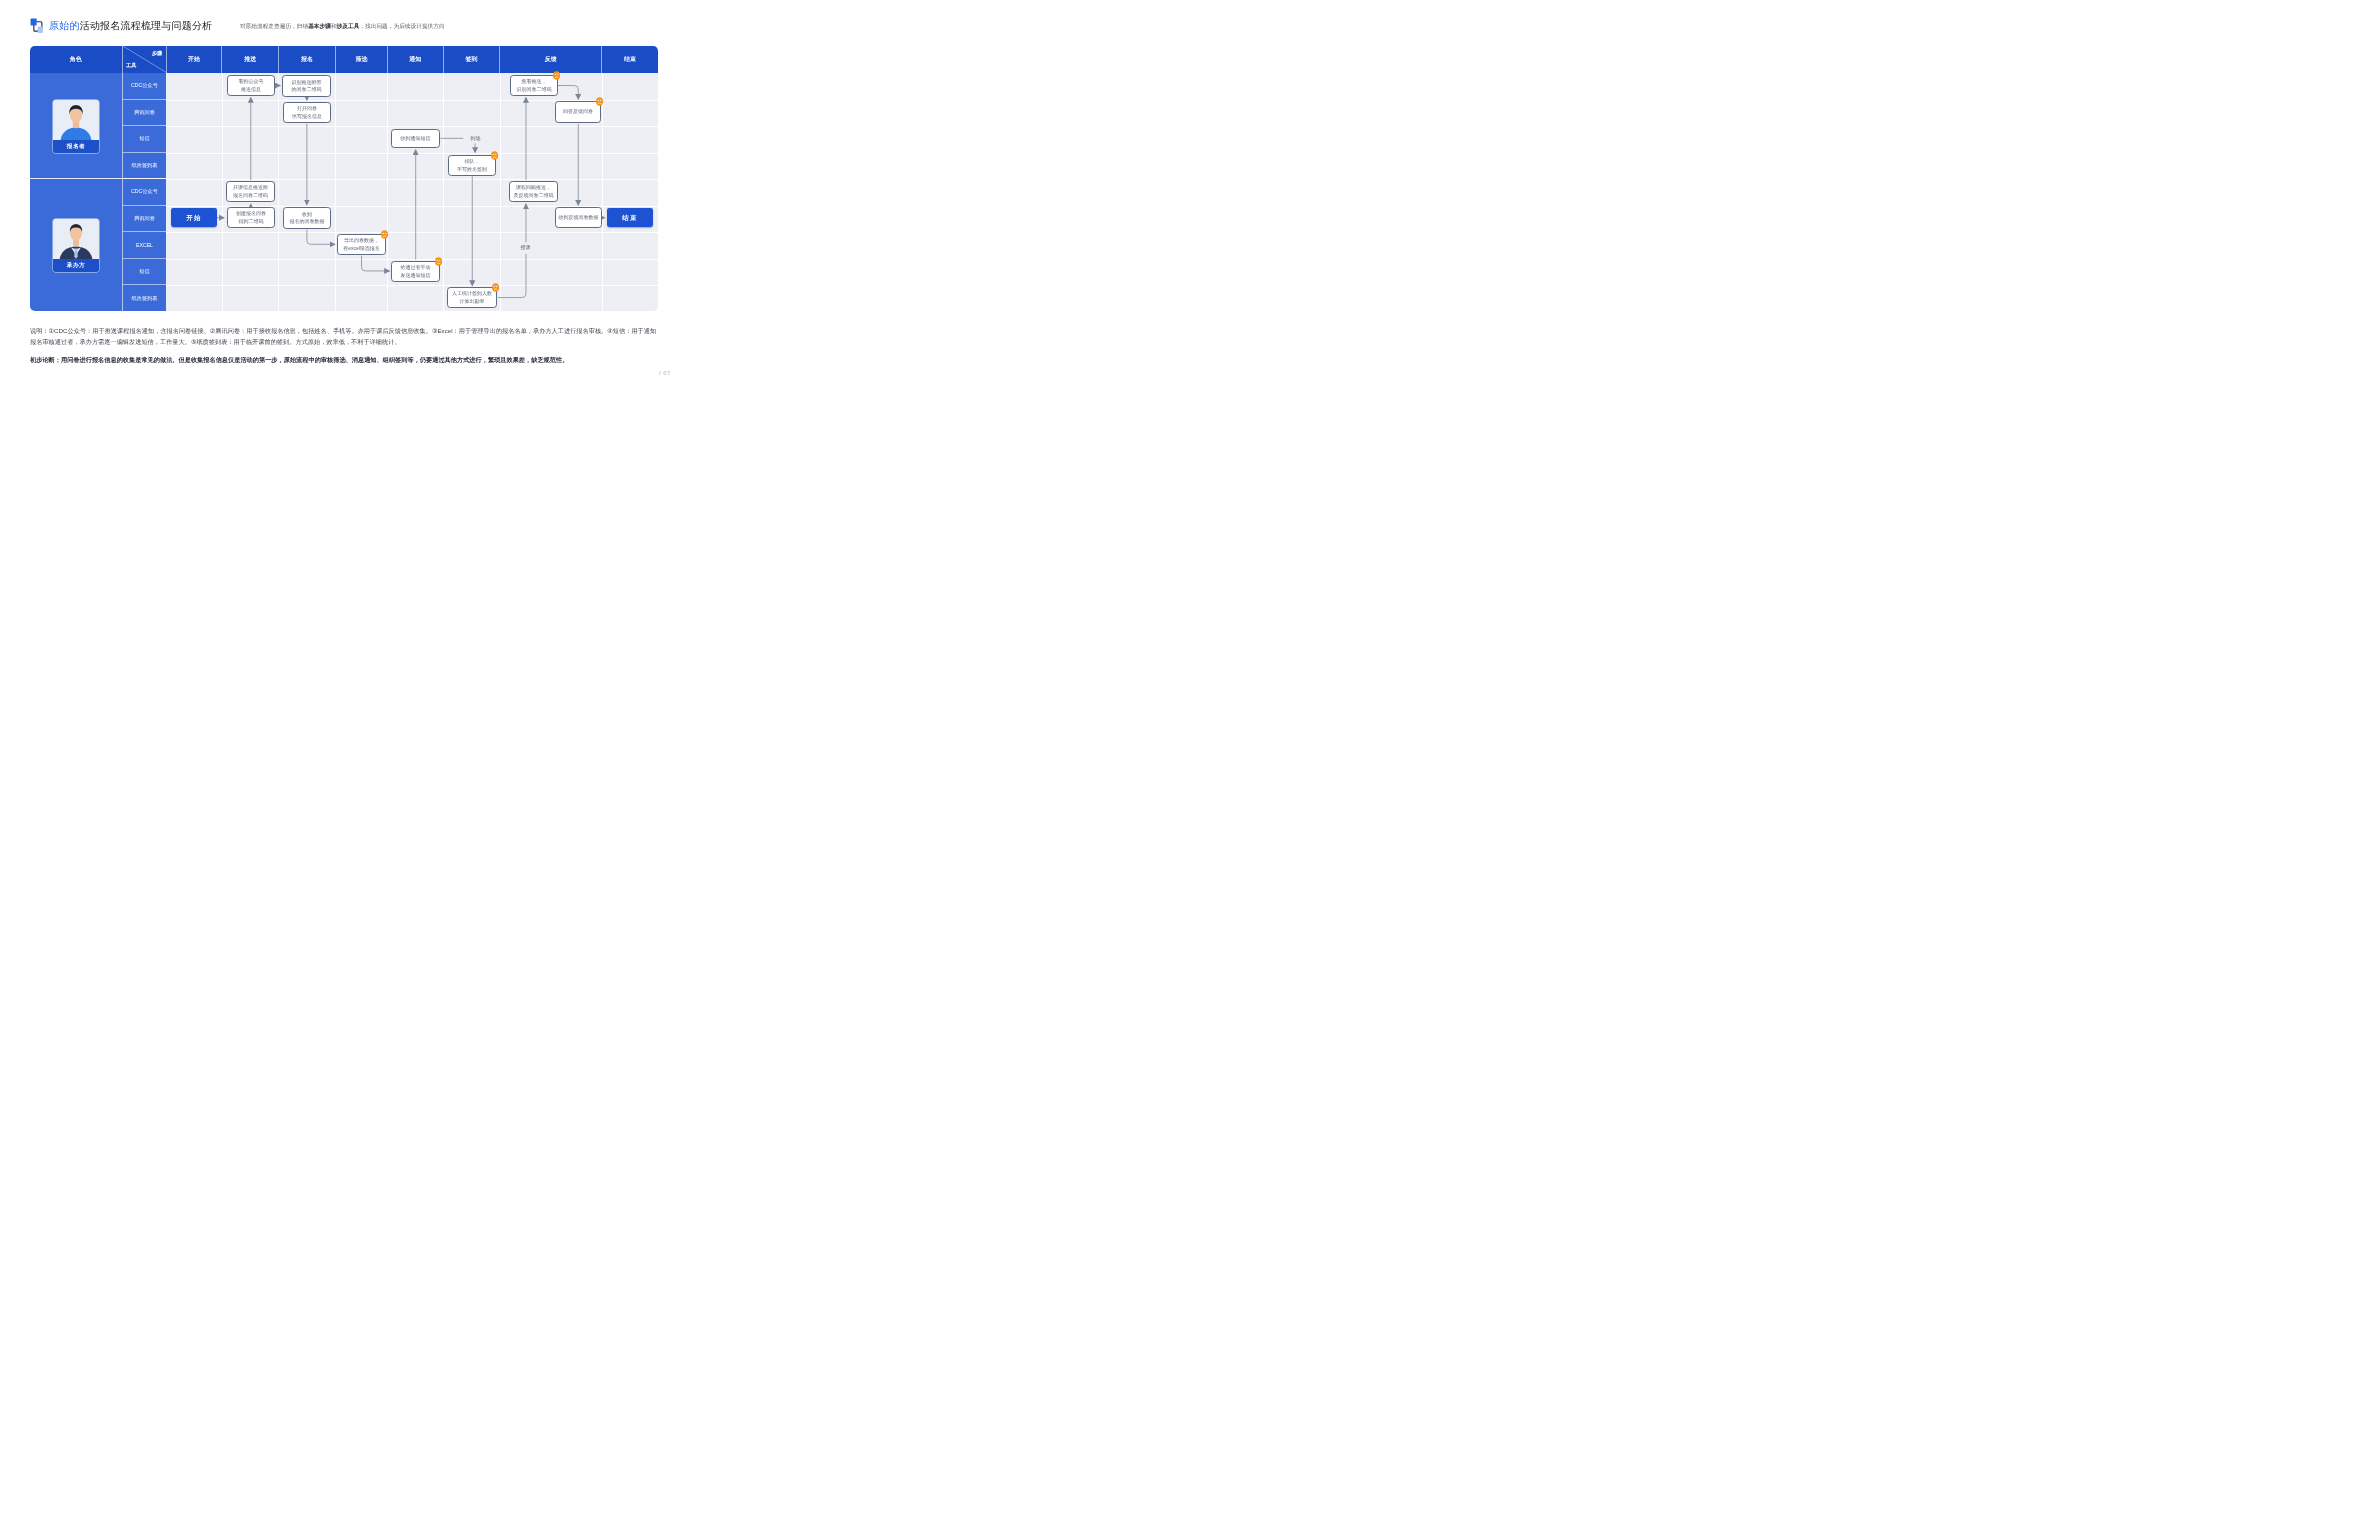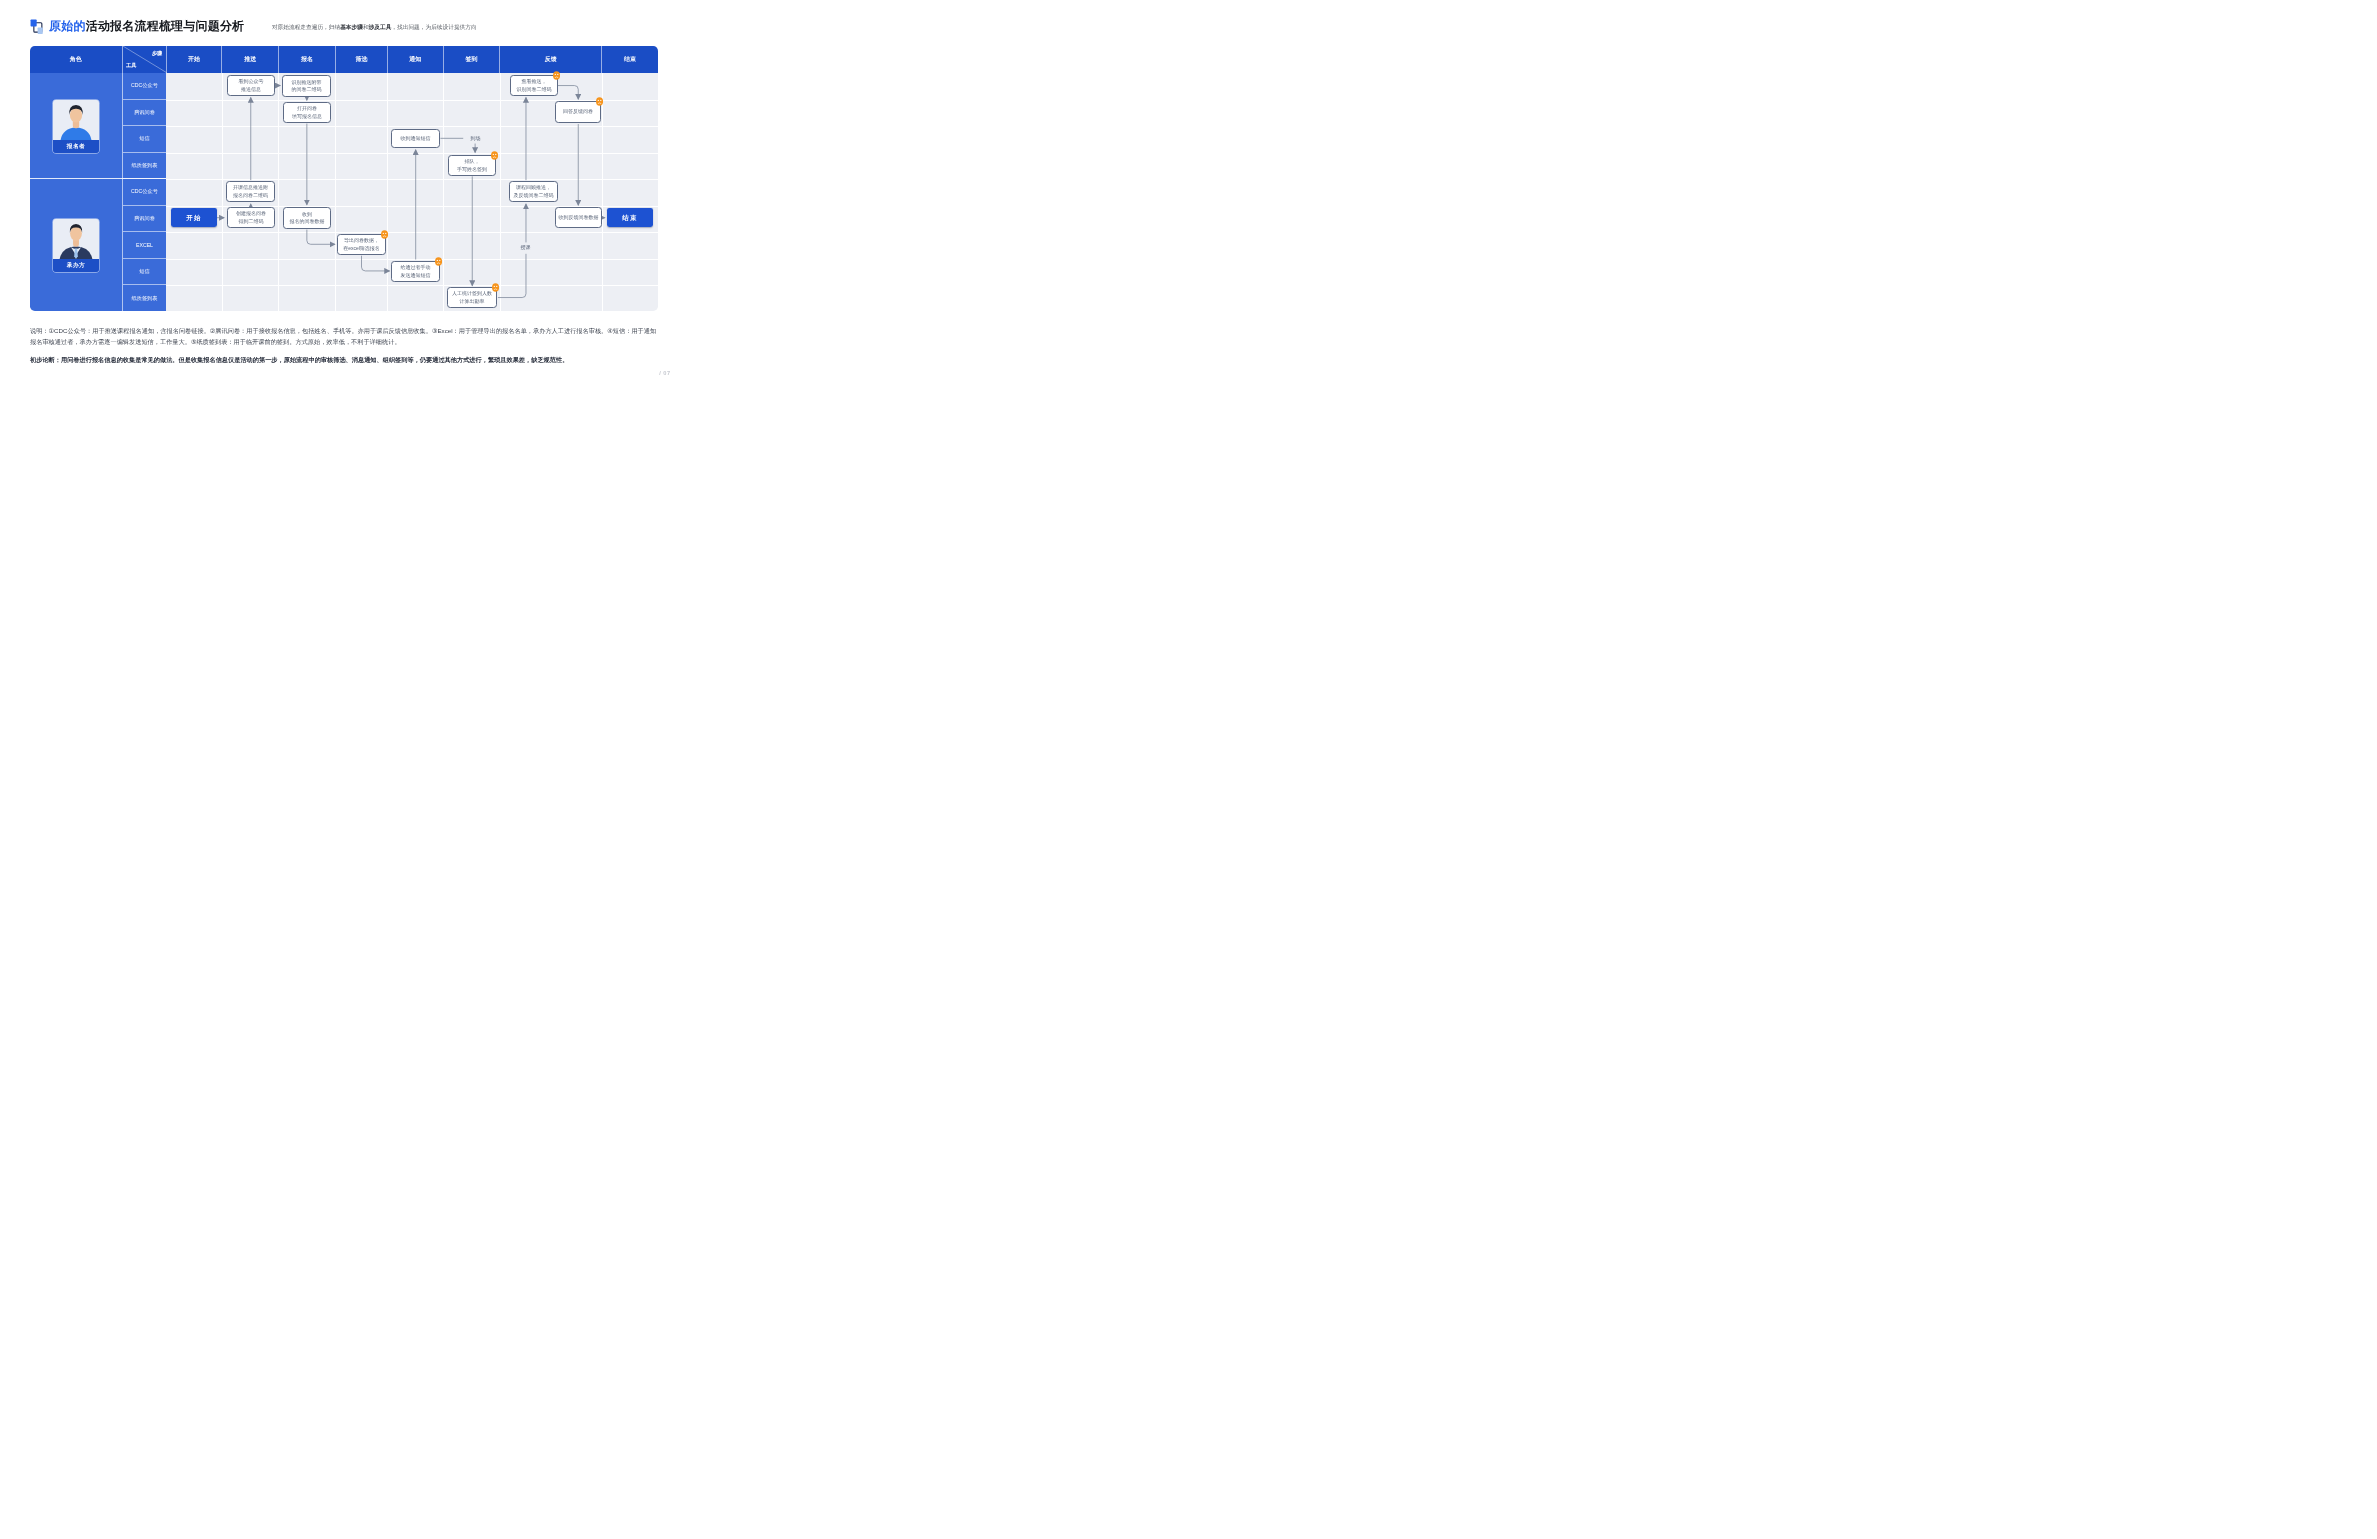--- a/index.html
+++ b/index.html
@@ -1,21 +1,21 @@
 <!DOCTYPE html>
 <html style="font-size:7.6px"><head>
 <meta charset="utf-8">
 <style>
   html,body{margin:0;padding:0;background:#fff;}
   .page{position:relative;width:685px;height:385px;background:#fff;overflow:hidden;
         font-family:"Liberation Sans","DejaVu Sans",sans-serif;}
   
   .title-row{position:absolute;left:30px;top:18px;display:flex;align-items:center;}
   .title-icon{width:14.3px;height:16px;position:relative;margin-right:4.8px;flex:0 0 auto;}
-  .page-title{font-size:12px;font-weight:bold;color:#15181d;letter-spacing:0.2px;white-space:nowrap;}
+  .page-title{font-size:10px;font-weight:normal;color:#15181d;letter-spacing:0.2px;white-space:nowrap;}
   .page-title .hl{color:#2563EB;}
   .subtitle{margin-left:27.6px;font-size:5.7px;color:#53585f;white-space:nowrap;position:relative;top:1px;}
   .subtitle b{color:#2b2f36;}
   
   .matrix{position:absolute;left:30px;top:46px;width:628px;height:265px;border-radius:4.8px;overflow:hidden;}
   .mx-header{position:absolute;left:0;top:0;width:100%;height:27px;display:flex;background:#1A4DC5;color:#fff;}
   .mx-header .cell{display:flex;align-items:center;justify-content:center;font-size:6px;font-weight:600;
                    border-left:0.5px solid rgba(255,255,255,.55);box-sizing:border-box;}
   .mx-header .cell:first-child{border-left:none;}
   .corner-cell{position:relative;}

